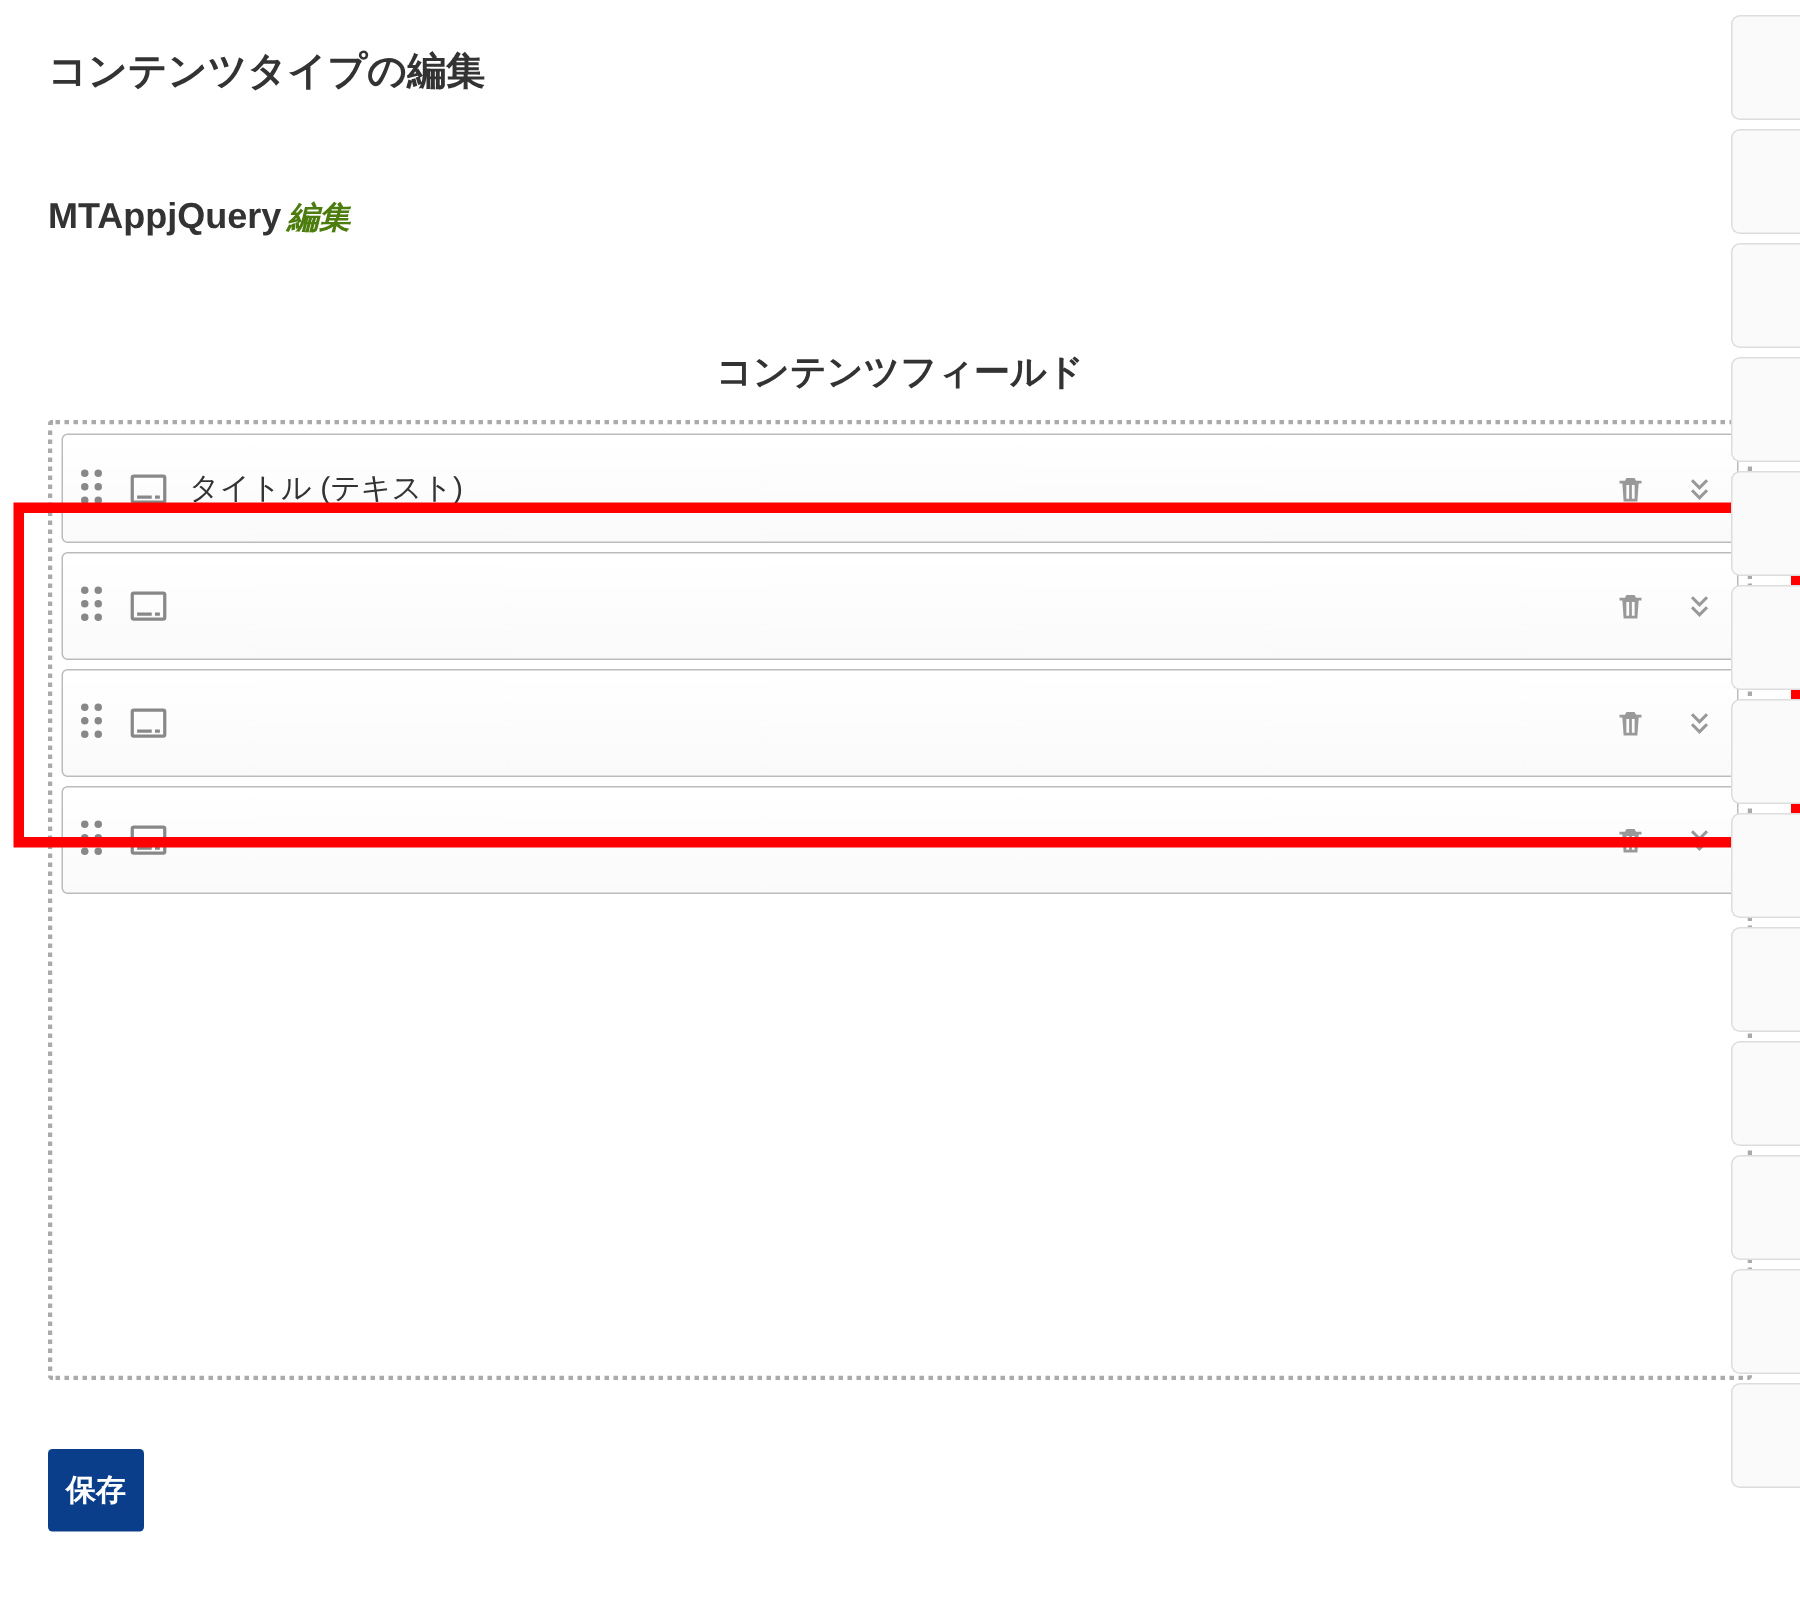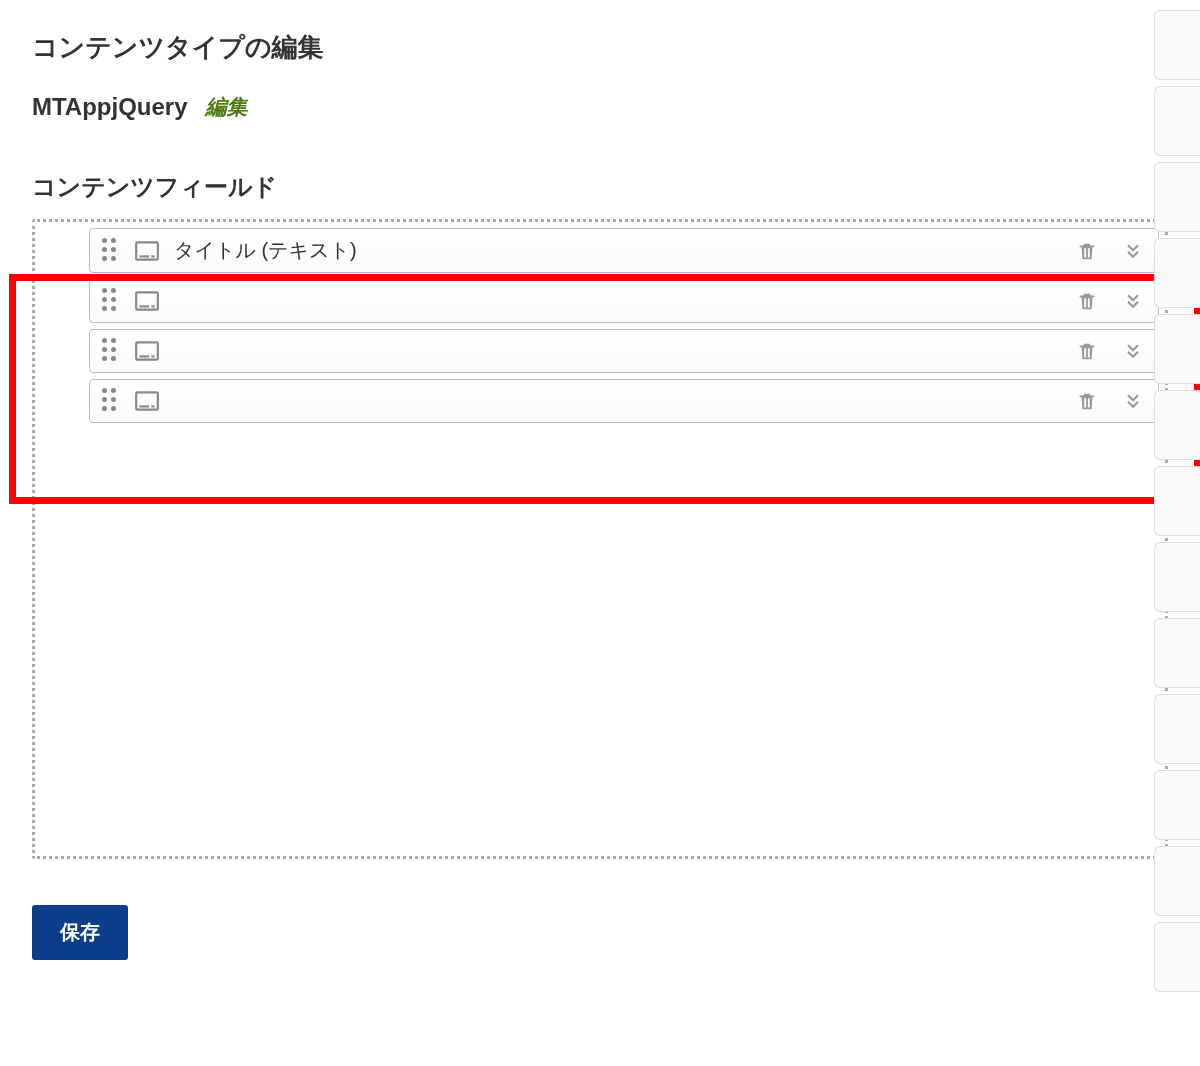--- a/index.html
+++ b/index.html
@@ -11,64 +11,64 @@
       font-family: -apple-system, BlinkMacSystemFont, "Segoe UI", "Hiragino Sans", "Hiragino Kaku Gothic ProN", Meiryo, sans-serif;
       background: #fff;
       padding: 30px 32px;
       color: #333;
       width: 1200px;
     }
     .page-title {
       font-size: 26px;
       font-weight: 700;
       color: #333;
-      margin-bottom: 28px;
+      margin-bottom: 66px;
     }
     .content-type-row {
       display: flex;
       align-items: flex-end;
-      gap: 18px;
-      margin-bottom: 50px;
+      gap: 4px;
+      margin-bottom: 73px;
     }
     .content-type-name {
       font-size: 24px;
       font-weight: 700;
       color: #333;
     }
     .edit-link {
       font-size: 21px;
       font-weight: 700;
       color: #4d7c0f;
       text-decoration: none;
       cursor: pointer;
       font-style: italic;
     }
     .section-title {
       font-size: 24px;
       font-weight: 700;
       color: #333;
       margin-bottom: 16px;
+      text-align: center;
     }
     .fields-container {
       border: 3px dotted #aaa;
       border-radius: 3px;
       padding: 6px;
       min-height: 640px;
       position: relative;
     }
     .field-row {
       display: flex;
       align-items: center;
       border: 1px solid #bbb;
       border-radius: 4px;
       background: linear-gradient(#fff, #fafafa);
-      padding: 8px 12px;
+      padding: 22px 12px;
       margin-bottom: 6px;
       gap: 14px;
-      margin-left: 48px;
     }
     .field-row:last-of-type {
       margin-bottom: 0;
     }
     .drag-handle {
       width: 18px;
       height: 26px;
       display: grid;
       grid-template-columns: repeat(2, 5px);
       grid-template-rows: repeat(3, 5px);
@@ -117,21 +117,21 @@
       height: 230px;
       pointer-events: none;
     }
     .save-button {
       margin-top: 46px;
       background: #0b3e8a;
       color: #fff;
       border: none;
       font-size: 20px;
       font-weight: 700;
-      padding: 14px 28px;
+      padding: 14px 12px;
       border-radius: 3px;
       cursor: pointer;
     }
     .right-rail {
       position: fixed;
       right: 0;
       top: 0;
       width: 46px;
       height: 100%;
       display: flex;

